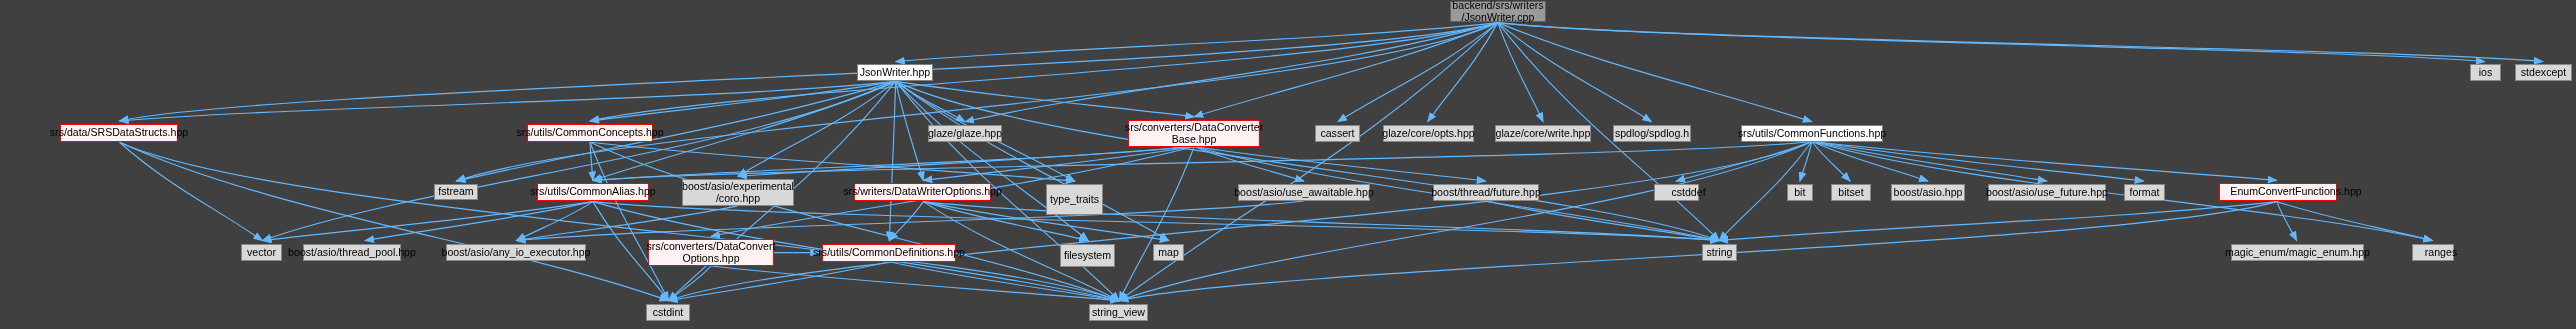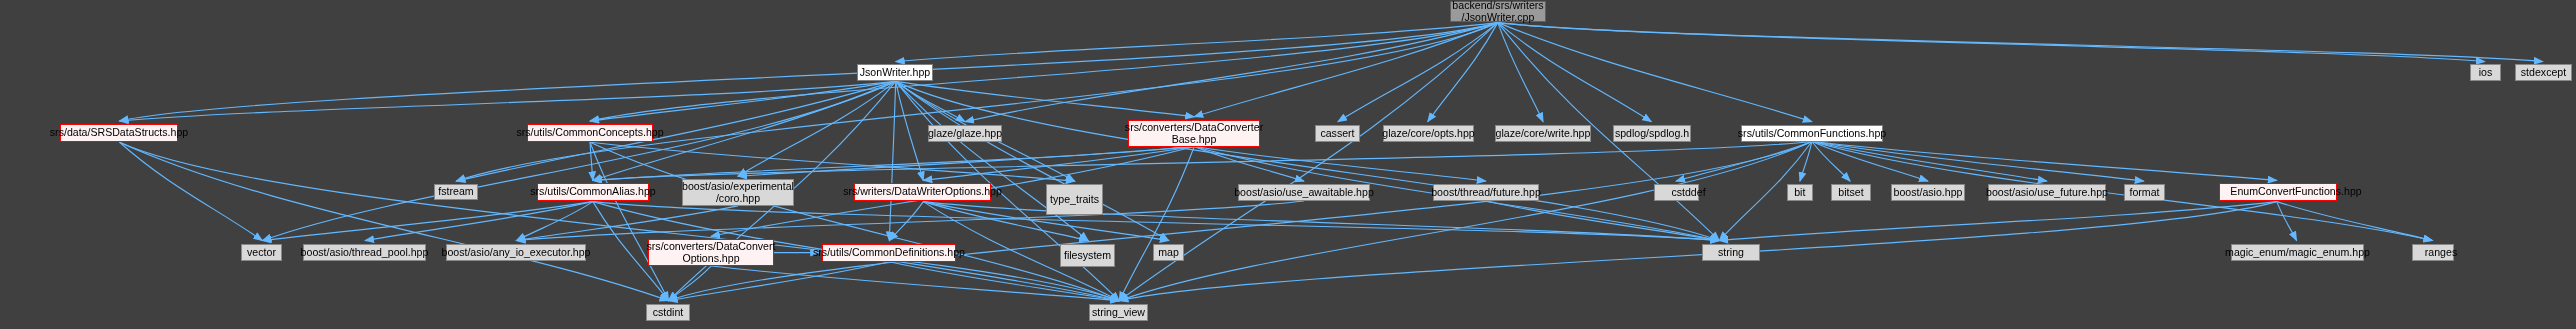--- a/index.html
+++ b/index.html
@@ -134,27 +134,27 @@
       <div class="node std" style="left: 1238px; top: 184px; width: 132px; height: 17px;"><span>boost/asio/use_awaitable.hpp</span></div>
       <div class="node std" style="left: 1433px; top: 184px; width: 106px; height: 17px;"><span>boost/thread/future.hpp</span></div>
       <div class="node std" style="left: 1654px; top: 184px; width: 45px; height: 17px; padding-left: 24px;"><span>cstddef</span></div>
       <div class="node std" style="left: 1787px; top: 184px; width: 25.5px; height: 17px;"><span>bit</span></div>
       <div class="node std" style="left: 1831px; top: 184px; width: 40px; height: 17px;"><span>bitset</span></div>
       <div class="node std" style="left: 1891px; top: 184px; width: 74px; height: 17px;"><span>boost/asio.hpp</span></div>
       <div class="node std" style="left: 1988px; top: 184px; width: 118px; height: 17px;"><span>boost/asio/use_future.hpp</span></div>
       <div class="node std" style="left: 2124px; top: 184px; width: 41px; height: 17px;"><span>format</span></div>
       <div class="node local" style="left: 2219px; top: 183px; width: 118px; height: 18.4px; padding-left: 36px;"><span>EnumConvertFunctions.hpp</span></div>
       <div class="node std" style="left: 241px; top: 244px; width: 41px; height: 17px;"><span>vector</span></div>
-      <div class="node std" style="left: 303px; top: 244px; width: 123px; height: 17px;"><span>boost/asio/thread_pool.hpp</span></div>
+      <div class="node std" style="left: 303px; top: 244px; width: 98px; height: 17px;"><span>boost/asio/thread_pool.hpp</span></div>
       <div class="node std" style="left: 446px; top: 244px; width: 140px; height: 17px; align-items: center;"><span>boost/asio/any_io_executor.hpp</span></div>
       <div class="node local" style="left: 648px; top: 239px; width: 126px; height: 27px;"><span>srs/converters/DataConvert
 Options.hpp</span></div>
       <div class="node local" style="left: 822px; top: 244px; width: 134px; height: 18.4px;"><span>srs/utils/CommonDefinitions.hpp</span></div>
       <div class="node std" style="left: 1060px; top: 244px; width: 55px; height: 23px;"><span>filesystem</span></div>
       <div class="node std" style="left: 1153px; top: 244px; width: 31px; height: 17px;"><span>map</span></div>
-      <div class="node std" style="left: 1702px; top: 244px; width: 58px; height: 17px; text-align: center;"><span>string</span></div>
+      <div class="node std" style="left: 1702px; top: 244px; width: 35px; height: 17px; text-align: center;"><span>string</span></div>
       <div class="node std" style="left: 2231px; top: 244px; width: 133px; height: 17px;"><span>magic_enum/magic_enum.hpp</span></div>
       <div class="node std" style="left: 2412px; top: 244px; width: 42px; height: 17px; padding-left: 16px;"><span>ranges</span></div>
       <div class="node std" style="left: 646px; top: 304px; width: 44px; height: 17px;"><span>cstdint</span></div>
       <div class="node std" style="left: 1089px; top: 304px; width: 59px; height: 17px;"><span>string_view</span></div>
     </div>
 </div>
 
 
 </body></html>

